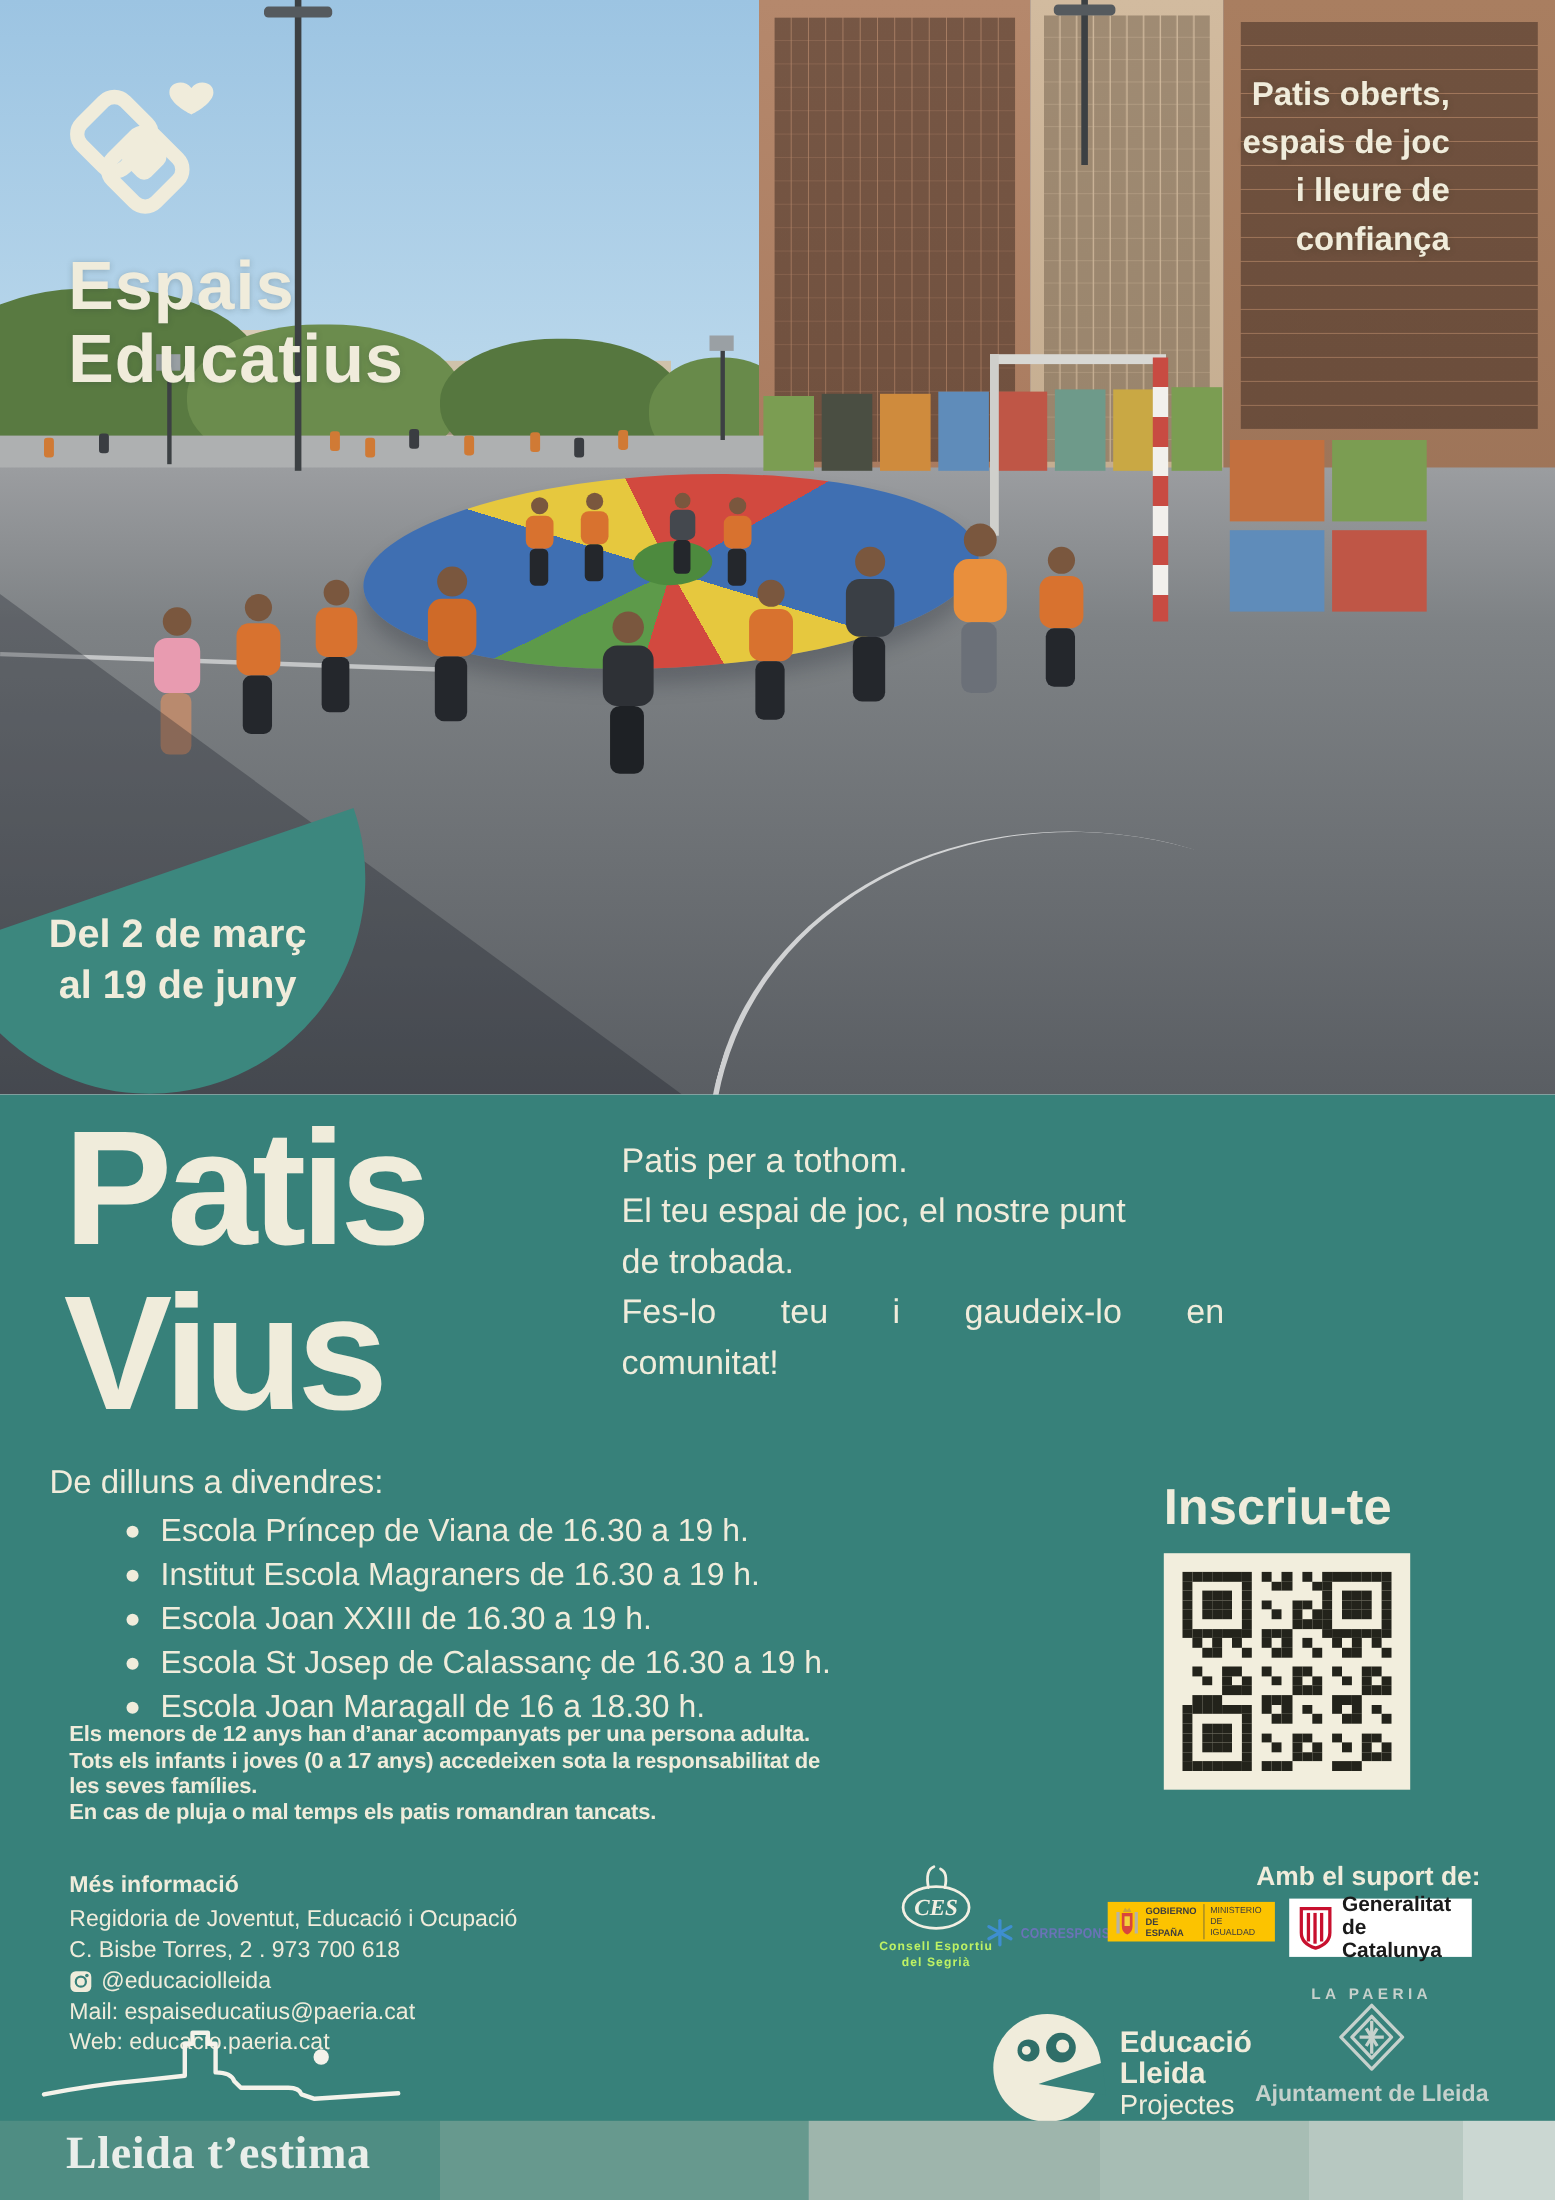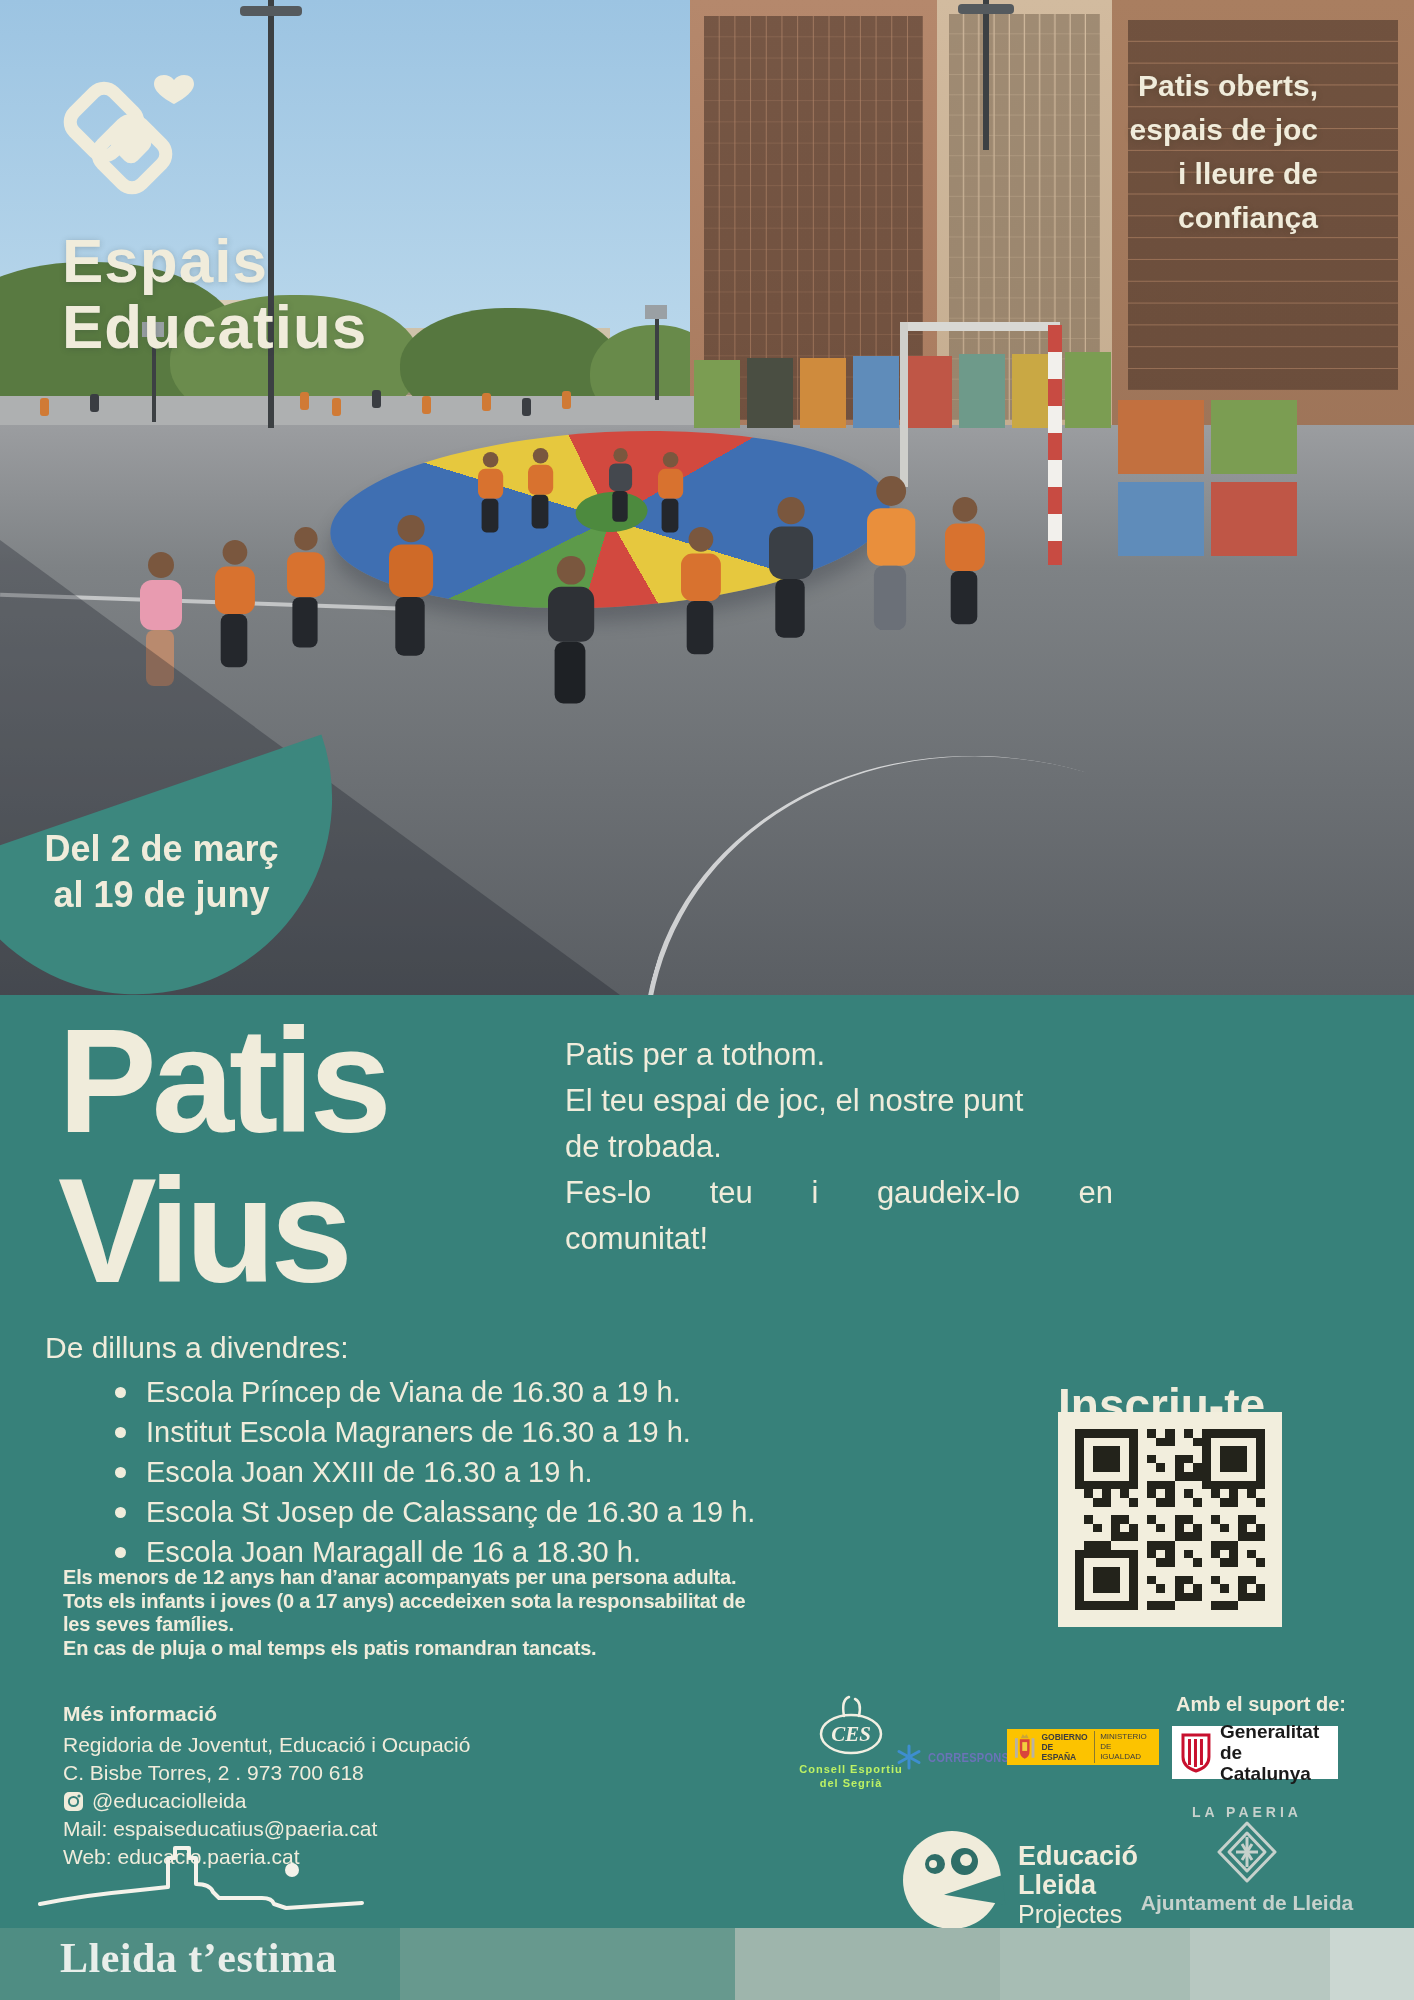--- a/index.html
+++ b/index.html
@@ -71,21 +71,21 @@
      line-height:150px;letter-spacing:-5px;}
   .intro{position:absolute;left:565px;top:1032px;width:548px;font-size:31px;line-height:46px;}
   .intro .stretch{text-align:justify;text-align-last:justify;}
   .schedule-heading{position:absolute;left:45px;top:1331px;font-size:30px;}
   .schedule{position:absolute;left:113px;top:1372px;font-size:29px;line-height:40px;}
   .schedule .item{position:relative;padding-left:33px;}
   .schedule .item::before{content:"";position:absolute;left:2px;top:15px;width:11px;height:11px;
      border-radius:50%;background:#F0ECDB;}
   .notice{position:absolute;left:63px;top:1566px;width:714px;font-size:20px;font-weight:bold;
      line-height:23.5px;letter-spacing:-0.2px;}
-  .signup-heading{position:absolute;left:1058px;top:1342px;font-size:46px;font-weight:bold;margin-top:36px;}
+  .signup-heading{position:absolute;left:1058px;top:1342px;font-size:46px;font-weight:bold;}
   .qr{position:absolute;left:1058px;top:1412px;width:224px;height:215px;background:#F2EEDD;
       padding:17px;}
   .qr-grid{display:grid;grid-template-columns:repeat(21,1fr);grid-auto-rows:1fr;width:100%;height:100%;}
   .qr-grid i{display:block;}
   .qr-grid i.d{background:#23231B;}
 
   .info{position:absolute;left:63px;top:1702px;font-size:21px;line-height:24px;}
   .info .hd{font-weight:bold;margin-bottom:7px;}
   .info .row{margin-bottom:4px;display:flex;align-items:center;gap:8px;}
 
@@ -95,21 +95,21 @@
   .ces{position:absolute;left:793px;top:1694px;width:116px;text-align:center;color:#bef264;}
   .ces .t{font-size:11px;font-weight:bold;letter-spacing:1px;line-height:14px;margin-top:2px;}
   .corres{position:absolute;left:896px;top:1744px;display:flex;align-items:center;gap:6px;}
   .corres .t{font-size:13px;font-weight:bold;color:#6A73B7;letter-spacing:.3px;
              transform:scaleX(.85);transform-origin:left;}
   .gob{position:absolute;left:1007px;top:1729px;width:152px;height:36px;background:#FCC300;
        display:flex;align-items:center;padding:0 6px;gap:5px;}
   .gob .t{font-size:8.5px;font-weight:bold;color:#3d3d3d;line-height:10px;}
   .gob .t2{font-size:8px;font-weight:normal;}
   .gob .div{width:1px;height:32px;background:#8a7a30;}
-  .support{position:absolute;right:68px;top:1693px;font-size:20px;font-weight:bold;}
+  .support{position:absolute;right:68px;top:1693px;font-size:24px;font-weight:bold;}
   .gencat{position:absolute;left:1172px;top:1726px;width:166px;height:53px;background:#fff;
        display:flex;align-items:center;gap:9px;padding-left:9px;}
   .gencat .t{font-size:19px;font-weight:bold;color:#1a1a1a;line-height:21px;}
   .edu-logo{position:absolute;left:903px;top:1831px;width:98px;height:98px;}
   .edu-face{position:absolute;inset:0;border-radius:50%;background:#F0ECDB;}
   .edu-mouth{position:absolute;right:-3px;top:47px;width:60px;height:30px;background:#37817A;
        clip-path:polygon(100% 0,0 45%,100% 100%);transform:rotate(-6deg);}
   .edu-eye{position:absolute;border-radius:50%;background:#2f6e68;}
   .edu-eye i{position:absolute;border-radius:50%;background:#F0ECDB;display:block;}
   .edu-text{position:absolute;left:1018px;top:1842px;font-size:27px;font-weight:bold;line-height:29px;}

